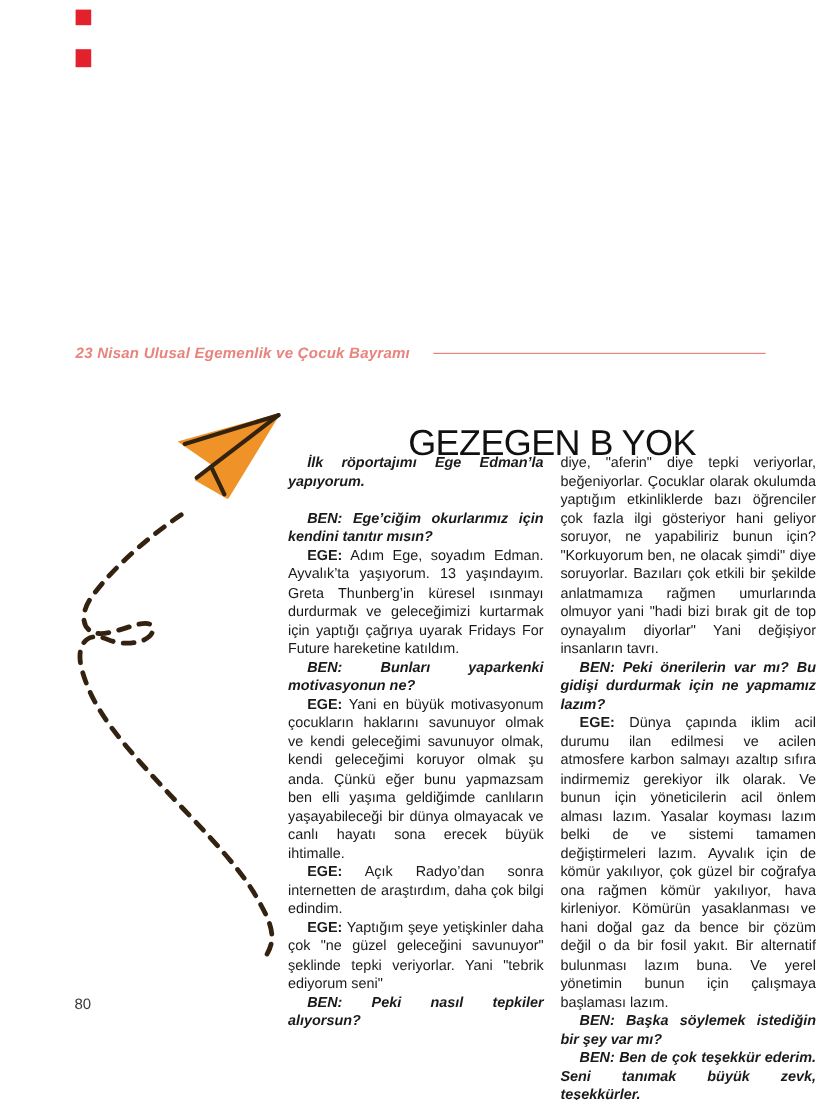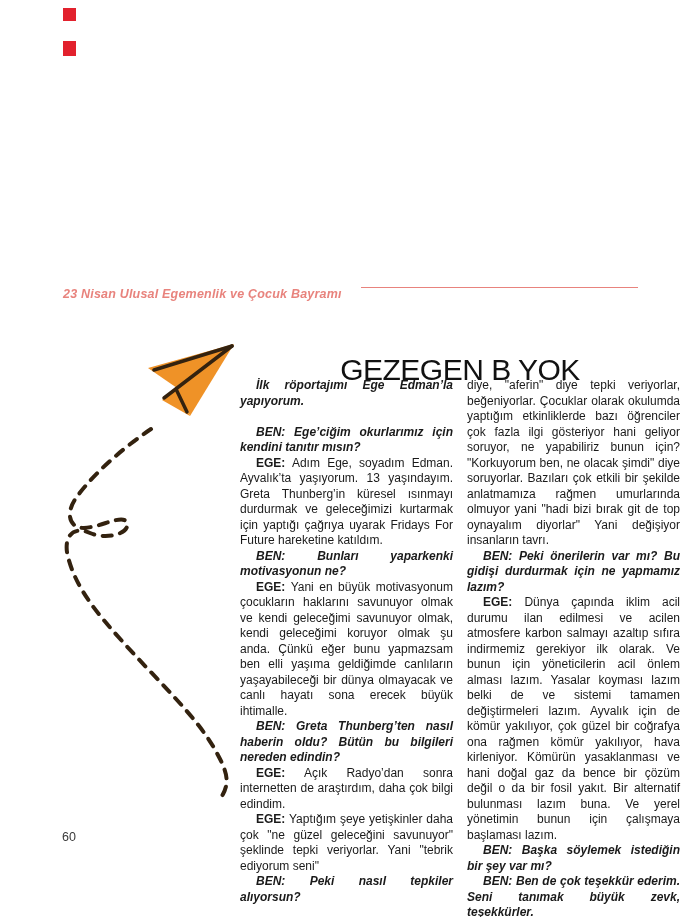--- a/index.html
+++ b/index.html
@@ -5,21 +5,21 @@
   html,body{margin:0;padding:0;background:#fff;}
   .page{
     position:relative;width:700px;height:917px;background:#ffffff;
     font-family:"Liberation Sans","DejaVu Sans",sans-serif;overflow:hidden;
   }
   .red-mark{position:absolute;left:63px;width:13px;background:#e2212d;}
   .red-mark.m1{top:8px;height:13px;}
   .red-mark.m2{top:41px;height:15px;}
   .kicker-row{
     position:absolute;left:63px;top:287px;width:575px;
-    display:flex;align-items:flex-start;gap:10px;
+    display:flex;align-items:center;gap:10px;
   }
   .kicker{
     color:#e8837d;font-size:12.5px;font-weight:600;font-style:italic;
     letter-spacing:0.2px;white-space:nowrap;
   }
   .kicker-rule{flex:1;height:0;border-top:1.5px solid #e8837d;margin-left:9px;}
   .headline{
     position:absolute;left:240px;top:333px;width:440px;
     text-align:center;font-size:30px;font-weight:400;color:#111;
     letter-spacing:-0.5px;
@@ -70,29 +70,28 @@
 
   <h1 class="headline">GEZEGEN B YOK</h1>
 
   <div class="article">
     <div class="col">
         <p class="para intro">İlk röportajımı Ege Edman’la yapıyorum.</p>
         <p class="para question"><b class="speaker">BEN:</b> Ege’ciğim okurlarımız için kendini tanıtır mısın?</p>
         <p class="para answer"><b class="speaker">EGE:</b> Adım Ege, soyadım Edman. Ayvalık’ta yaşıyorum. 13 yaşındayım. Greta Thunberg’in küresel ısınmayı durdurmak ve geleceğimizi kurtarmak için yaptığı çağrıya uyarak Fridays For Future hareketine katıldım.</p>
         <p class="para question"><b class="speaker">BEN:</b> Bunları yaparkenki motivasyonun ne?</p>
         <p class="para answer"><b class="speaker">EGE:</b> Yani en büyük motivasyonum çocukların haklarını savunuyor olmak ve kendi geleceğimi savunuyor olmak, kendi geleceğimi koruyor olmak şu anda. Çünkü eğer bunu yapmazsam ben elli yaşıma geldiğimde canlıların yaşayabileceği bir dünya olmayacak ve canlı hayatı sona erecek büyük ihtimalle.</p>
-        <p class="para question"><b class="speaker">BEN:</b> Greta Thunberg’ten nasıl haberin oldu? Bütün bu bilgileri nereden edindin?</p>
         <p class="para answer"><b class="speaker">EGE:</b> Açık Radyo’dan sonra internetten de araştırdım, daha çok bilgi edindim.</p>
         <p class="para answer"><b class="speaker">EGE:</b> Yaptığım şeye yetişkinler daha çok "ne güzel geleceğini savunuyor" şeklinde tepki veriyorlar. Yani "tebrik ediyorum seni"</p>
         <p class="para question"><b class="speaker">BEN:</b> Peki nasıl tepkiler alıyorsun?</p>
       </div>
     <div class="col">
         <p class="para continuation">diye, "aferin" diye tepki veriyorlar, beğeniyorlar. Çocuklar olarak okulumda yaptığım etkinliklerde bazı öğrenciler çok fazla ilgi gösteriyor hani geliyor soruyor, ne yapabiliriz bunun için? "Korkuyorum ben, ne olacak şimdi" diye soruyorlar. Bazıları çok etkili bir şekilde anlatmamıza rağmen umurlarında olmuyor yani "hadi bizi bırak git de top oynayalım diyorlar" Yani değişiyor insanların tavrı.</p>
         <p class="para question"><b class="speaker">BEN:</b> Peki önerilerin var mı? Bu gidişi durdurmak için ne yapmamız lazım?</p>
         <p class="para answer"><b class="speaker">EGE:</b> Dünya çapında iklim acil durumu ilan edilmesi ve acilen atmosfere karbon salmayı azaltıp sıfıra indirmemiz gerekiyor ilk olarak. Ve bunun için yöneticilerin acil önlem alması lazım. Yasalar koyması lazım belki de ve sistemi tamamen değiştirmeleri lazım. Ayvalık için de kömür yakılıyor, çok güzel bir coğrafya ona rağmen kömür yakılıyor, hava kirleniyor. Kömürün yasaklanması ve hani doğal gaz da bence bir çözüm değil o da bir fosil yakıt. Bir alternatif bulunması lazım buna. Ve yerel yönetimin bunun için çalışmaya başlaması lazım.</p>
         <p class="para question"><b class="speaker">BEN:</b> Başka söylemek istediğin bir şey var mı?</p>
         <p class="para question"><b class="speaker">BEN:</b> Ben de çok teşekkür ederim. Seni tanımak büyük zevk, teşekkürler.</p>
       </div>
   </div>
 
-  <div class="page-number">60</div>
+  <div class="page-number">80</div>
 
 </div>
 
 </body></html>

